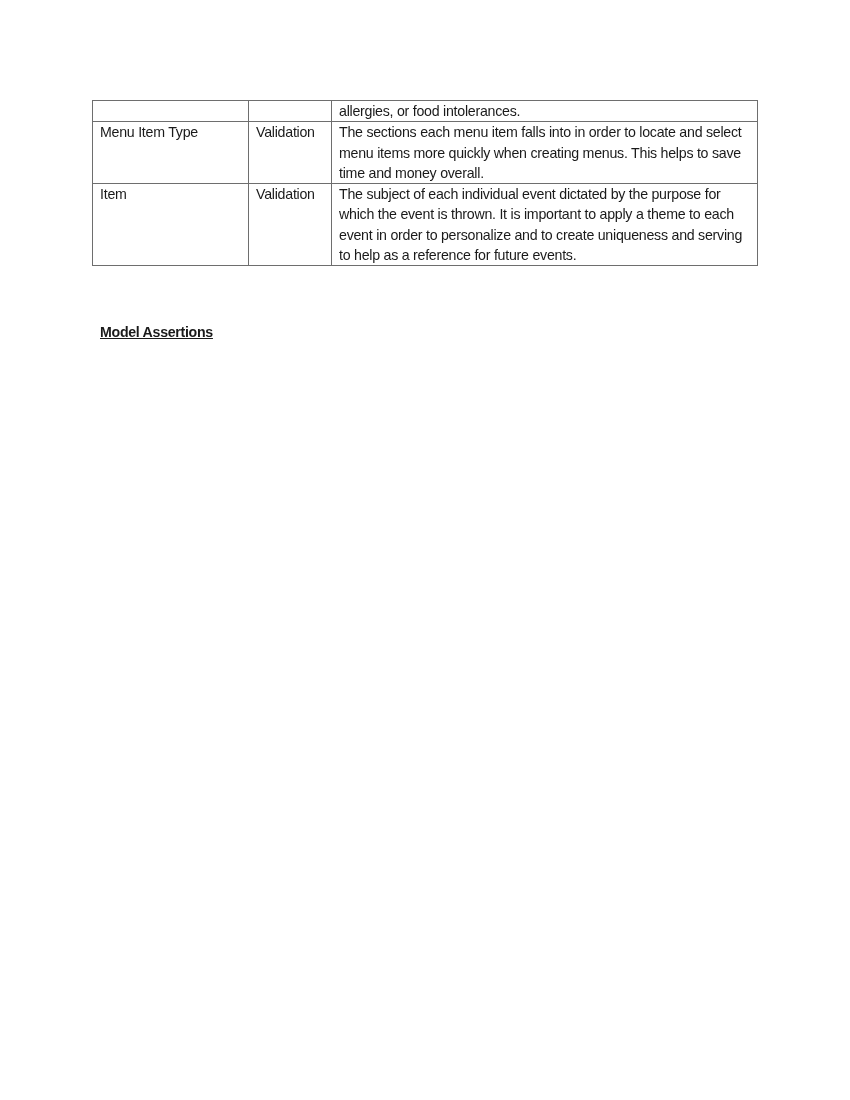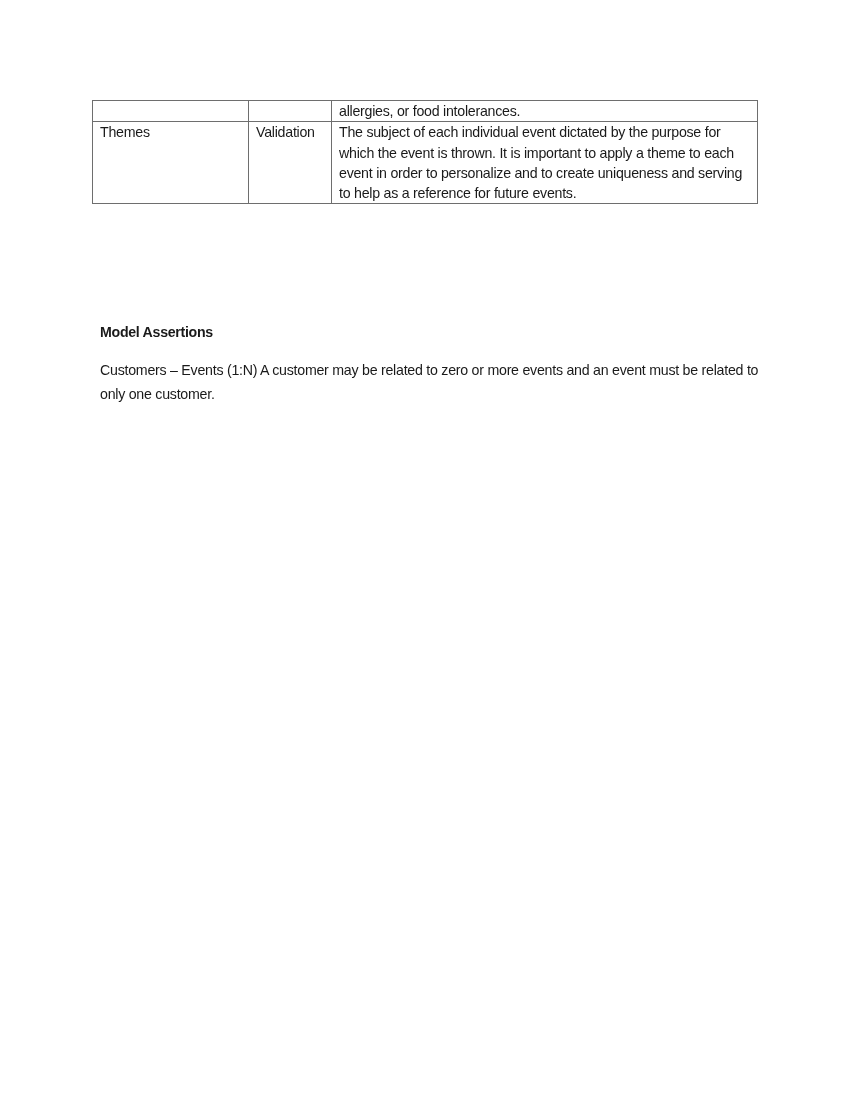--- a/index.html
+++ b/index.html
@@ -40,20 +40,21 @@
     table.data-dictionary td.c1 { width: 142px; }
     table.data-dictionary td.c2 { width: 70px; padding-left: 7px; padding-right: 5px; }
     table.data-dictionary td.c3 { padding-left: 7px; padding-right: 4px; }
 
     .section-title {
       position: absolute;
       left: 100px;
       top: 324px;
       font-size: 14.2px;
       font-weight: bold;
+      text-decoration: underline;
       letter-spacing: -0.3px;
       margin: 0;
     }
     .assertions {
       position: absolute;
       left: 100px;
       top: 359px;
       width: 660px;
     }
     .assertion {
@@ -69,26 +70,30 @@
 <div class="page">
 
   <table class="data-dictionary">
     <tbody>
       <tr>
         <td class="c1"></td>
         <td class="c2"></td>
         <td class="c3">allergies, or food intolerances.</td>
       </tr>
       <tr>
-        <td class="c1">Themes</td>
+        <td class="c1">Menu Item Type</td>
+        <td class="c2">Validation</td>
+        <td class="c3">The sections each menu item falls into in order to locate and select menu items more quickly when creating menus.  This helps to save time and money overall.</td>
+      </tr>
+      <tr>
+        <td class="c1">Item</td>
         <td class="c2">Validation</td>
         <td class="c3">The subject of each individual event dictated by the purpose for which the event is thrown. It is important to apply a theme to each event in order to personalize and to create uniqueness and serving to help as a reference for future events.</td>
       </tr>
     </tbody>
   </table>
 
   <h2 class="section-title">Model Assertions</h2>
 
   <div class="assertions">
-    <p class="assertion">Customers – Events (1:N) A customer may be related to zero or more events and an event must be related to only one customer.</p>
   </div>
 
 </div>
 
 </body></html>

